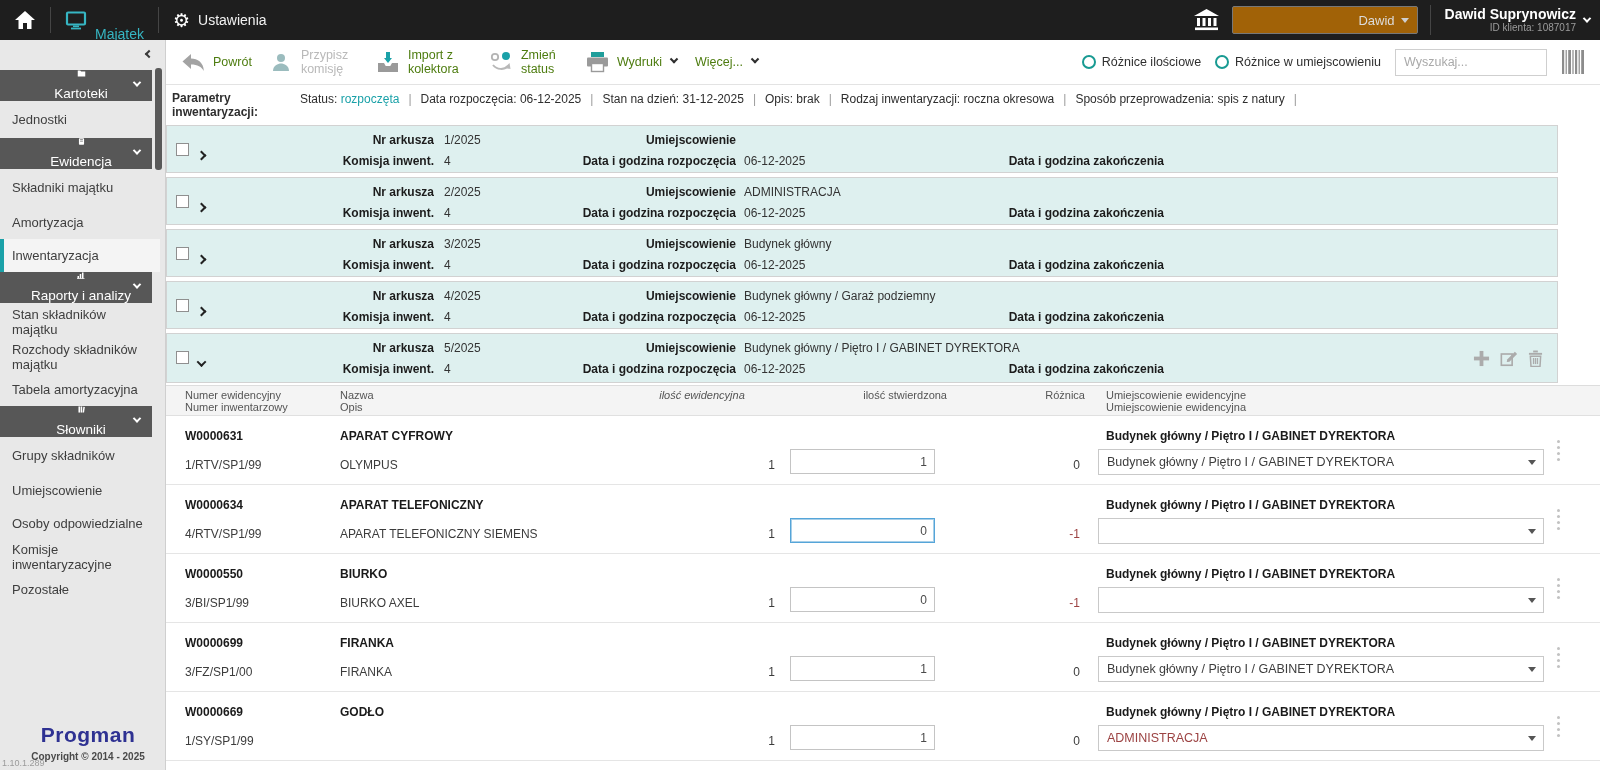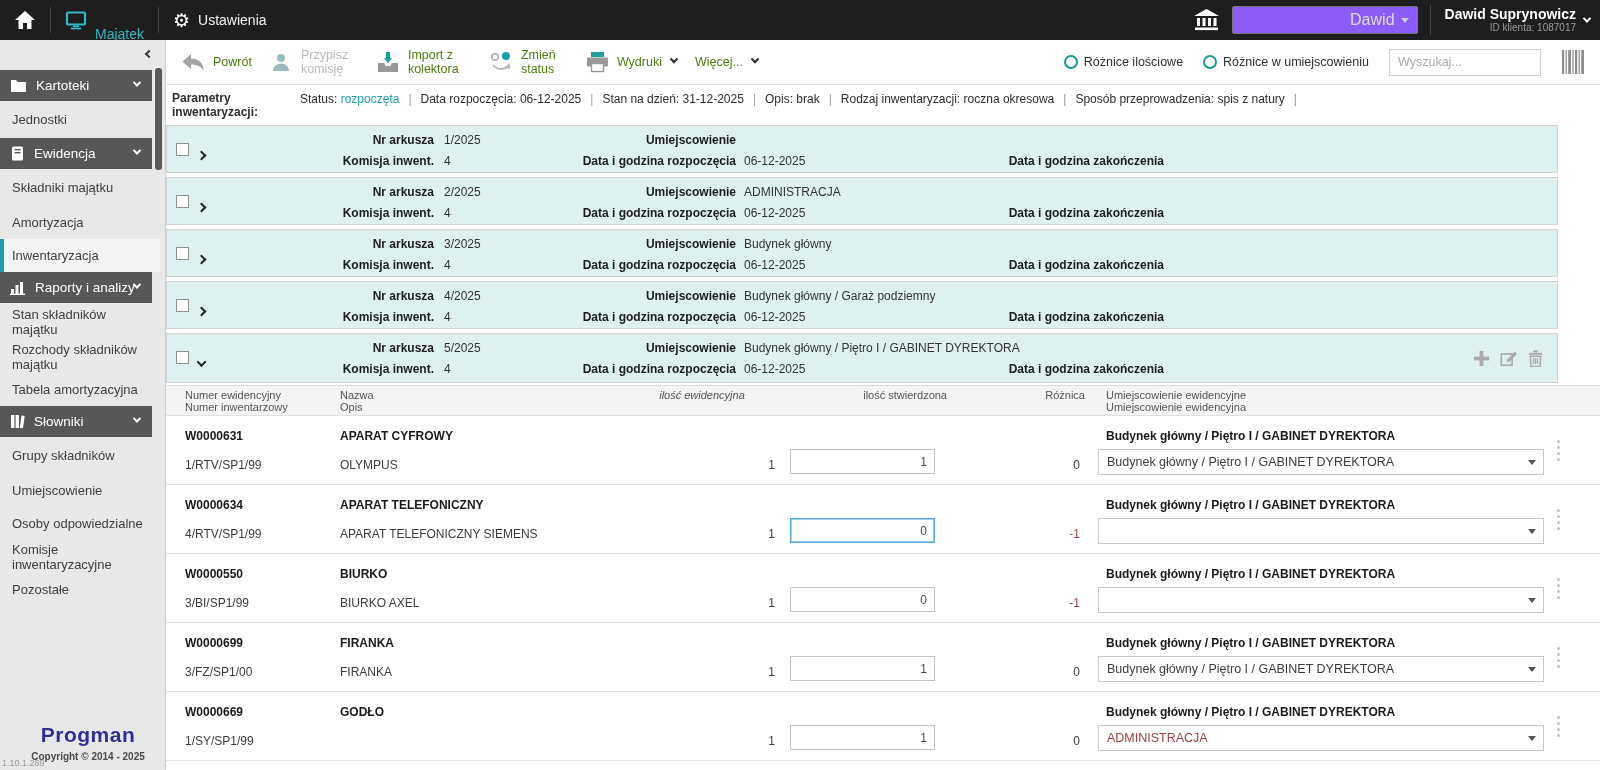--- a/index.html
+++ b/index.html
@@ -6,63 +6,63 @@
   html,body { width:1600px; height:770px; overflow:hidden; background:#fff;
     font-family:"Liberation Sans","DejaVu Sans",sans-serif; }
 
   
   #topbar { height:40px; background:#1e1e1e; display:flex; align-items:center; }
   .tseg { display:flex; align-items:center; gap:8px; padding:0 14px; height:40px; cursor:pointer; }
   .tdiv { width:1px; height:26px; background:#454545; }
   .teal-label { color:#36b6c3; font-size:14px;margin-top:28px; }
   .white-label { color:#f2f2f2; font-size:14px; }
   #tb-right { margin-left:auto; display:flex; align-items:center; gap:12px; padding-right:10px; }
-  #unit-box { width:186px; height:28px; background:#8b5cf6; border:1px solid #787878; border-radius:2px;
+  #unit-box { width:186px; height:28px; background:#a16207; border:1px solid #787878; border-radius:2px;
     display:flex; align-items:center; justify-content:flex-end; gap:6px; padding:0 8px;
-    color:#dcdcdc; font-size:16px; cursor:pointer; }
+    color:#dcdcdc; font-size:13px; cursor:pointer; }
   .tri-dn { width:0; height:0; border-left:4px solid transparent; border-right:4px solid transparent; border-top:5px solid #cfcfcf; }
   #user-block { display:flex; align-items:center; gap:8px; cursor:pointer; border-left:1px solid #454545; padding-left:14px; height:30px; }
   #user-txt { text-align:right; }
   #user-name { color:#fff; font-size:14px; font-weight:600; line-height:16px; }
   #user-id { color:#9c9c9c; font-size:10px; line-height:12px; }
   .chev { display:inline-block; width:6px; height:6px; border-right:2px solid #3a3a3a; border-bottom:2px solid #3a3a3a; }
   .chev.down { transform:rotate(45deg) translate(-1px,-1px); }
   .chev.right { transform:rotate(-45deg); }
   .chev.left  { transform:rotate(135deg); }
   .chev.white { border-color:#fff; }
 
   
   #layout { display:flex; height:730px; }
   #sidebar { width:166px; background:#e8e8e8; position:relative; border-right:1px solid #cfcfcf; flex:none; }
   #main { flex:1; background:#fff; position:relative; }
 
   
   #collapse-row { height:30px; position:relative; }
   #collapse-row .chev { position:absolute; right:13px; top:11px; border-width:2px; }
   .sec { height:31px; width:152px; background:#575757; color:#fff; display:flex; align-items:center;
-    gap:9px; padding-left:10px; font-size:13.5px; cursor:pointer; position:relative; }
+    gap:9px; padding-left:10px; font-size:13.5px; cursor:pointer; position:relative;flex-direction:column; }
   .sec .chev { position:absolute; right:12px; top:11px; }
   .sitem { height:33px; width:152px; display:flex; align-items:center; padding-left:12px;
     font-size:13px; color:#3e3e3e; cursor:pointer; }
   .sitem.first { height:37px; }
   .sitem.active { background:#f4f4f4; border-left:4px solid #1aa1a8; padding-left:8px; width:160px; }
   #side-thumb { position:absolute; right:3px; top:28px; width:7px; height:102px; background:#595959; border-radius:3px; }
   #side-footer { position:absolute; bottom:8px; left:0; width:160px; text-align:center;padding-left:16px; }
   #brand { color:#2e3192; font-size:21px; font-weight:700; letter-spacing:0.5px; }
   #copyright { color:#4a4a4a; font-size:10px; font-weight:600; margin-top:4px; }
   #version { position:absolute; left:2px; bottom:-6px; color:#9b9b9b; font-size:9px; text-align:left; }
 
   
   #toolbar { height:45px; border-bottom:1px solid #e3e3e3; display:flex; align-items:center; padding-left:14px; background:#fff; }
   .tbtn { display:flex; align-items:center; gap:7px; margin-right:18px; font-size:12.5px; color:#4d7c0f; cursor:pointer; }
   .tbtn .wrap { display:inline-block; line-height:14px; }
   .w56 { width:56px; } .w62 { width:62px; } .w46 { width:46px; }
   .tbtn.disabled { color:#b9b9b9; cursor:default; }
   .tbtn .chev { border-color:#2e2e2e; margin-left:2px; transform:rotate(45deg) translate(-2px,-2px); }
-  #tb-filters { margin-left:auto; display:flex; align-items:center; gap:20px; padding-right:14px; }
+  #tb-filters { margin-left:auto; display:flex; align-items:center; gap:14px; padding-right:14px; }
   .fgroup { display:flex; align-items:center; gap:6px; font-size:12.5px; color:#2f2f2f; cursor:pointer; }
   .radio { width:14px; height:14px; border:2px solid #189a92; border-radius:50%; background:#fff; flex:none; }
   #search { width:152px; height:27px; border:1px solid #cfcfcf; padding:0 8px; font-size:12.5px; color:#444;
     font-family:"Liberation Sans",sans-serif; outline:none; }
   #search::placeholder { color:#a9a9a9; }
 
   
   #params { display:flex; align-items:flex-start; padding:6px 0 6px 6px; min-height:33px; font-size:12px; color:#2e2e2e; }
   #params-title { font-weight:700; width:128px; line-height:14px; flex:none; }
   #params-list { display:flex; flex-wrap:nowrap; padding-top:1px; }

